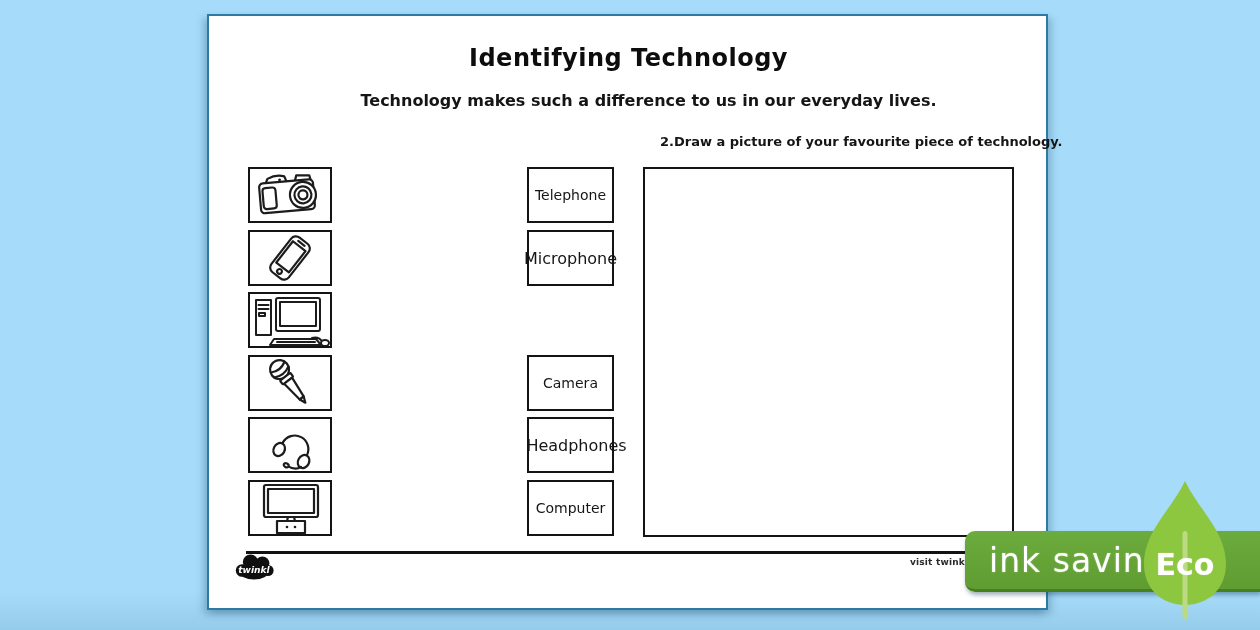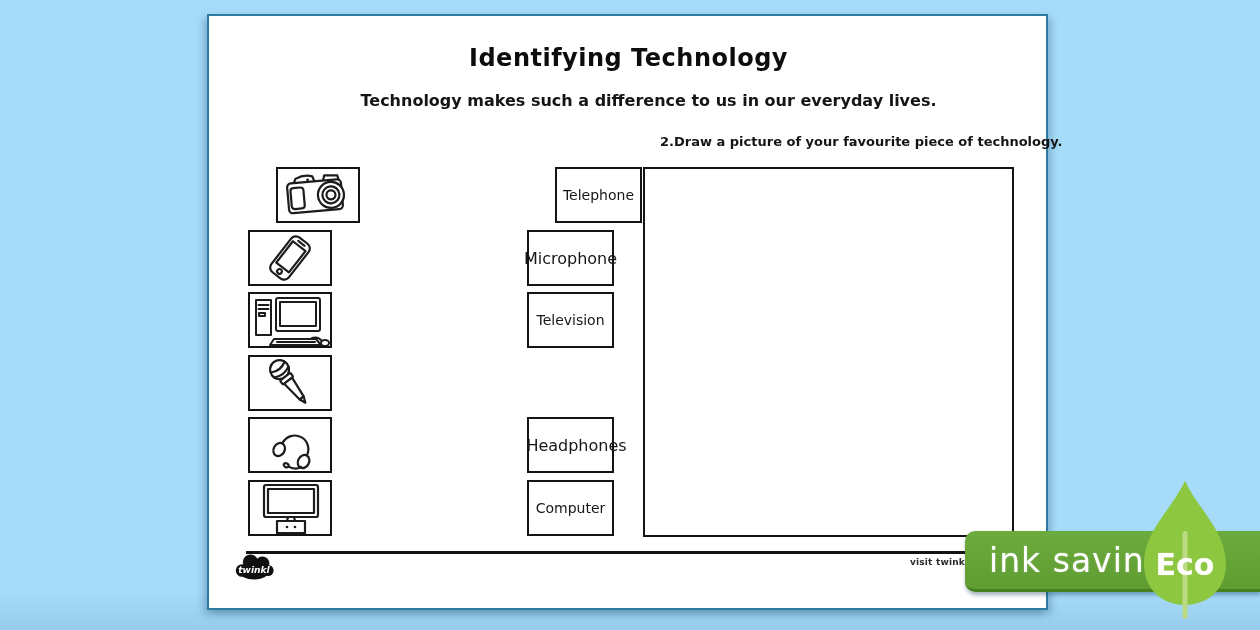--- a/index.html
+++ b/index.html
@@ -27,21 +27,21 @@
   .task2 { left:660px; }
 
   .pic-box, .label-box {
     position:absolute; box-sizing:border-box; background:#fff;
     border:2px solid #141414; z-index:2;
     display:flex; align-items:center; justify-content:center;
   }
   .pic-box   { left:248px; width:84px; height:56px; }
   .label-box { left:527px; width:87px; height:56px; font-size:14px; font-weight:500; }
   .label-box.small { font-size:16px; }
-  .r0 { top:167px;margin-left:28px; } .r1 { top:230px; } .r2 { top:292px; }
+  .r0 { top:167px; } .r1 { top:230px; } .r2 { top:292px; }
   .r3 { top:355px; } .r4 { top:417px;padding-left:12px; } .r5 { top:480px; }
 
   .draw-box {
     position:absolute; left:643px; top:167px; width:371px; height:370px;
     box-sizing:border-box; border:2px solid #141414; background:#fff; z-index:2;
   }
 
   .divider { position:absolute; left:246px; top:551px; width:768px; height:3px; background:#121212; z-index:2; }
 
   .logo { position:absolute; left:233px; top:552px; width:42px; height:30px; z-index:3; }
@@ -161,22 +161,22 @@
       </g>
     </svg>
   </div>
 
   <div class="label-box r0">
     <span>Telephone</span>
   </div>
   <div class="label-box small r1">
     <span>Microphone</span>
   </div>
-  <div class="label-box r2">
-    <span>Television</span>
+  <div class="label-box r3">
+    <span>Camera</span>
   </div>
   <div class="label-box small r4">
     <span>Headphones</span>
   </div>
   <div class="label-box r5">
     <span>Computer</span>
   </div>
 
   <div class="draw-box"></div>
 

